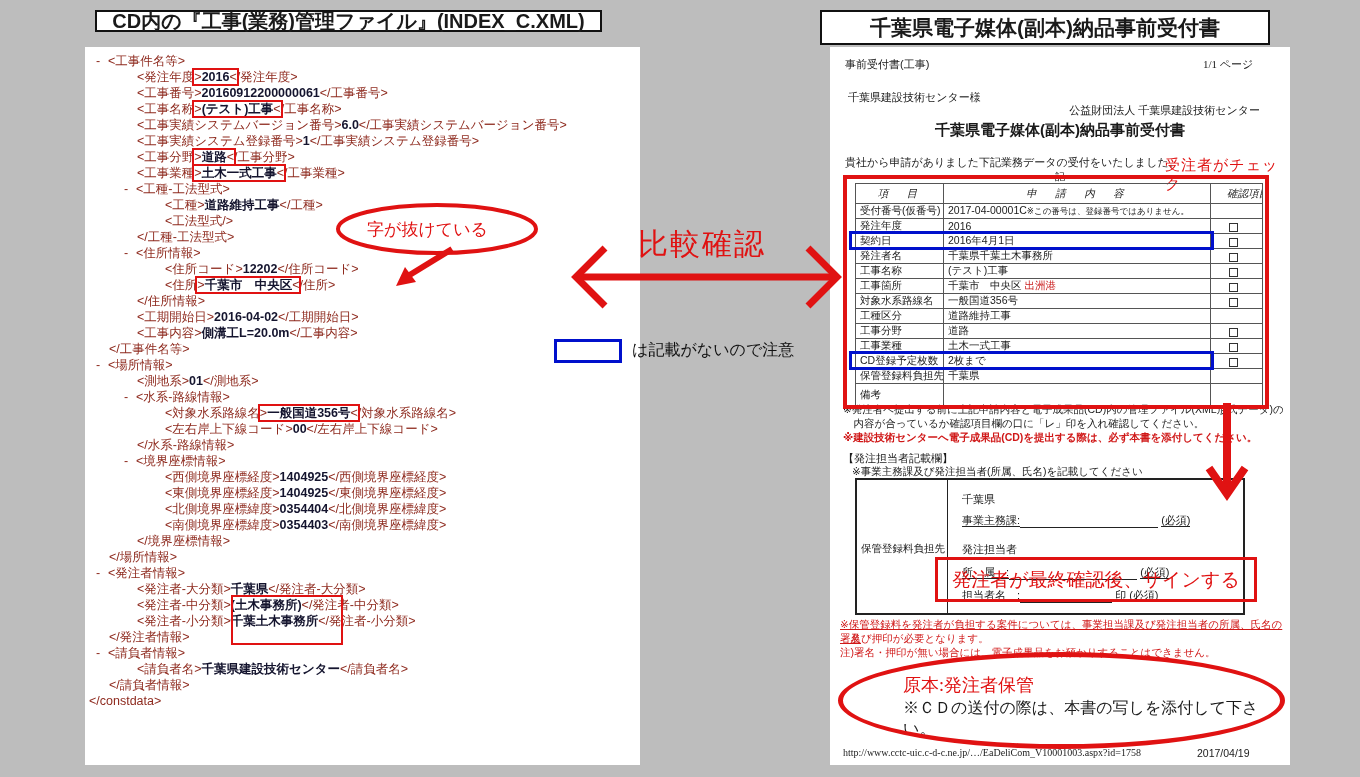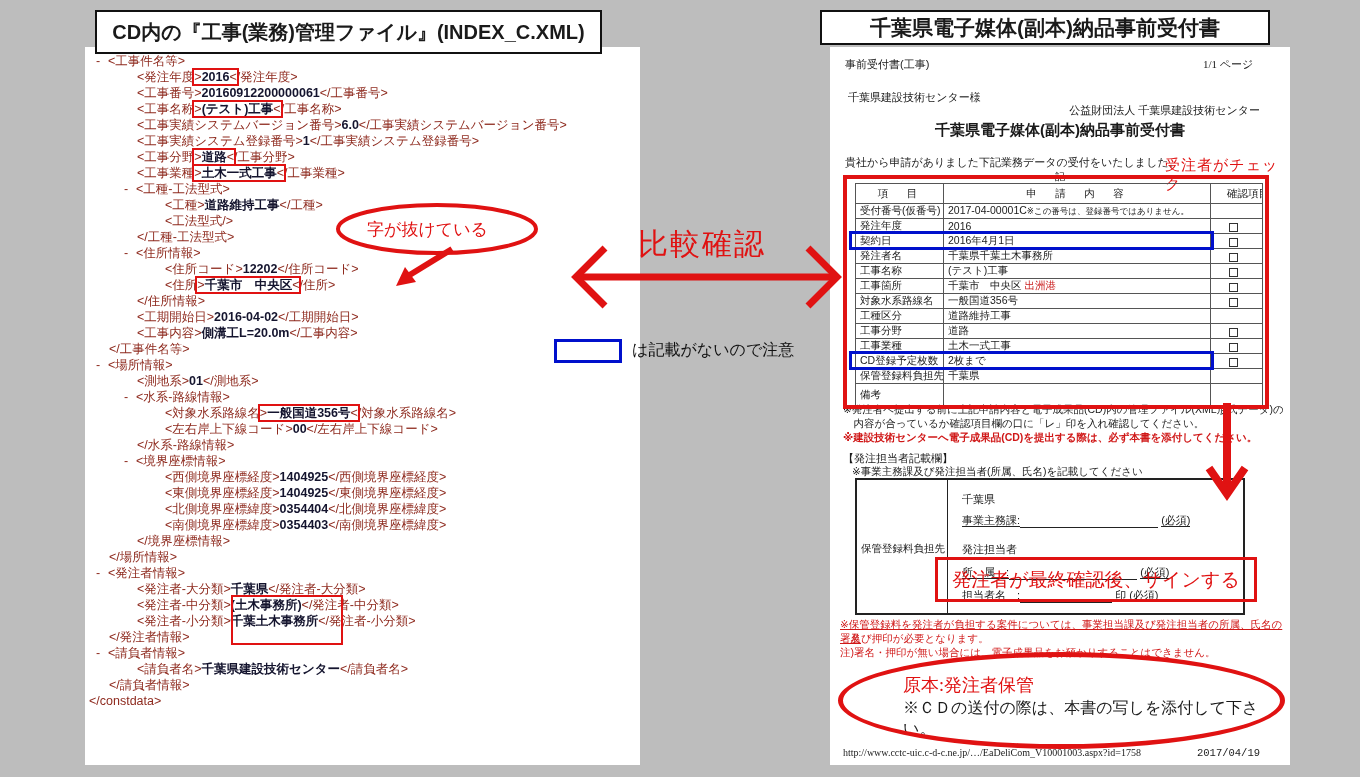--- a/index.html
+++ b/index.html
@@ -22,21 +22,21 @@
   
   #right-paper{left:830px;top:47px;width:460px;height:718px;font-size:11px;}
   .abs{position:absolute;}
   .small{font-size:10.5px;}
   .tiny{font-size:8.5px;}
   .center{width:100%;text-align:center;}
   #form-table{border-collapse:collapse;table-layout:fixed;width:407px;font-size:10.5px;}
   #form-table td,#form-table th{border:1px solid #555;padding:0 4px;overflow:hidden;white-space:nowrap;
       font-weight:normal;text-align:left;}
   #form-table th{text-align:center;letter-spacing:4px;}
-  #form-table tr{height:15px;} #form-table tr.hdr{height:20px;} #form-table tr.tall{height:22px;}
+  #form-table tr{height:15px;} #form-table tr.hdr{height:20px;font-style:italic;} #form-table tr.tall{height:22px;}
   .cb{display:inline-block;width:9px;height:9px;border:1px solid #333;vertical-align:middle;margin-left:14px;}
   .redval{color:#cc2222;}
   .redtext{color:#d01818;}
   .annot-red{color:#e01212;font-family:"Liberation Serif","DejaVu Serif",serif;}
   .redrect{position:absolute;border:4px solid #e01212;z-index:7;}
   .bluebox{position:absolute;border:3px solid #0010cc;z-index:7;background:transparent;}
   .clerkbox{position:absolute;border:2px solid #222;}
   .clerk-divider{position:absolute;left:90px;top:0;bottom:0;border-left:1px solid #222;}
   .ufield{display:inline-block;border-bottom:1px solid #222;height:12px;vertical-align:bottom;}
   .ulab{border-bottom:1px solid #222;}
@@ -46,21 +46,21 @@
   
   .legendbox{position:absolute;border:3px solid #0010cc;background:#fff;z-index:6;}
   svg.overlay{position:absolute;left:0;top:0;z-index:20;pointer-events:none;}
   .ell-label{position:absolute;z-index:21;font-size:17px;}
 </style>
 </head>
 <body>
 
 <div class="stage">
 
-  <div class="titlebox" style="left:95px;top:10px;width:507px;height:44px;font-size:20px;">
+  <div class="titlebox" style="left:95px;top:10px;width:507px;height:22px;font-size:20px;">
     <span>CD内の『工事(業務)管理ファイル』(INDEX_C.XML)</span>
   </div>
 
   <div class="paper" id="left-paper">
     <div id="xml-lines">
         <div class="xline ind0"><span class="xminus">-</span><span class="xt">&lt;工事件名等&gt;</span></div>
         <div class="xline ind1"><span class="xt">&lt;発注年度</span><span class="xbox"><span class="xt">&gt;</span><span class="xv">2016</span><span class="xt">&lt;</span></span><span class="xt">/発注年度&gt;</span></div>
         <div class="xline ind1"><span class="xt">&lt;工事番号&gt;</span><span class="xv">20160912200000061</span><span class="xt">&lt;/工事番号&gt;</span></div>
         <div class="xline ind1"><span class="xt">&lt;工事名称</span><span class="xbox"><span class="xt">&gt;</span><span class="xv">(テスト)工事</span><span class="xt">&lt;</span></span><span class="xt">/工事名称&gt;</span></div>
         <div class="xline ind1"><span class="xt">&lt;工事実績システムバージョン番号&gt;</span><span class="xv">6.0</span><span class="xt">&lt;/工事実績システムバージョン番号&gt;</span></div>
@@ -241,21 +241,21 @@
 
     <div class="abs small redtext" style="left:10px;top:571px;"><span style="text-decoration:underline;">※保管登録料を発注者が負担する案件については、事業担当課及び発注担当者の所属、氏名の署名</span></div>
     <div class="abs small redtext" style="left:10px;top:585px;">　及び押印が必要となります。</div>
     <div class="abs small redtext" style="left:10px;top:599px;">注)署名・押印が無い場合には、電子成果品をお預かりすることはできません。</div>
 
     <div class="stamp-ellipse" style="left:8px;top:605px;width:447px;height:97px;"></div>
     <div class="abs annot-red" style="left:73px;top:626px;font-size:18px;">原本:発注者保管</div>
     <div class="abs" style="left:73px;top:651px;font-size:16px;font-family:'Liberation Serif','DejaVu Serif',serif;">※ＣＤの送付の際は、本書の写しを添付して下さい。</div>
 
     <div class="abs" style="left:13px;top:700px;font-size:10px;font-family:'Liberation Serif',serif;color:#222;">http://www.cctc-uic.c-d-c.ne.jp/…/EaDeliCom_V10001003.aspx?id=1758</div>
-    <div class="abs" style="left:367px;top:700px;font-size:10.5px;font-family:Liberation Mono, monospace;">2017/04/19</div>
+    <div class="abs" style="left:367px;top:700px;font-size:10.5px;font-family:Liberation Sans, sans-serif;">2017/04/19</div>
   <div class="bluebox" style="left: 19px; width: 365px; top: 184px; height: 19px;"></div>
       <div class="bluebox" style="left: 19px; width: 365px; top: 304px; height: 19px;"></div>
     </div>
 
   <svg class="overlay" width="1360" height="777" viewBox="0 0 1360 777">
 
     <ellipse cx="437" cy="229" rx="99" ry="24" fill="none" stroke="#e01212" stroke-width="4"></ellipse>
 
     <line x1="452" y1="249" x2="408" y2="276" stroke="#e01212" stroke-width="6"></line>
     <polygon points="396,286 416,282 405,267" fill="#e01212"></polygon>

